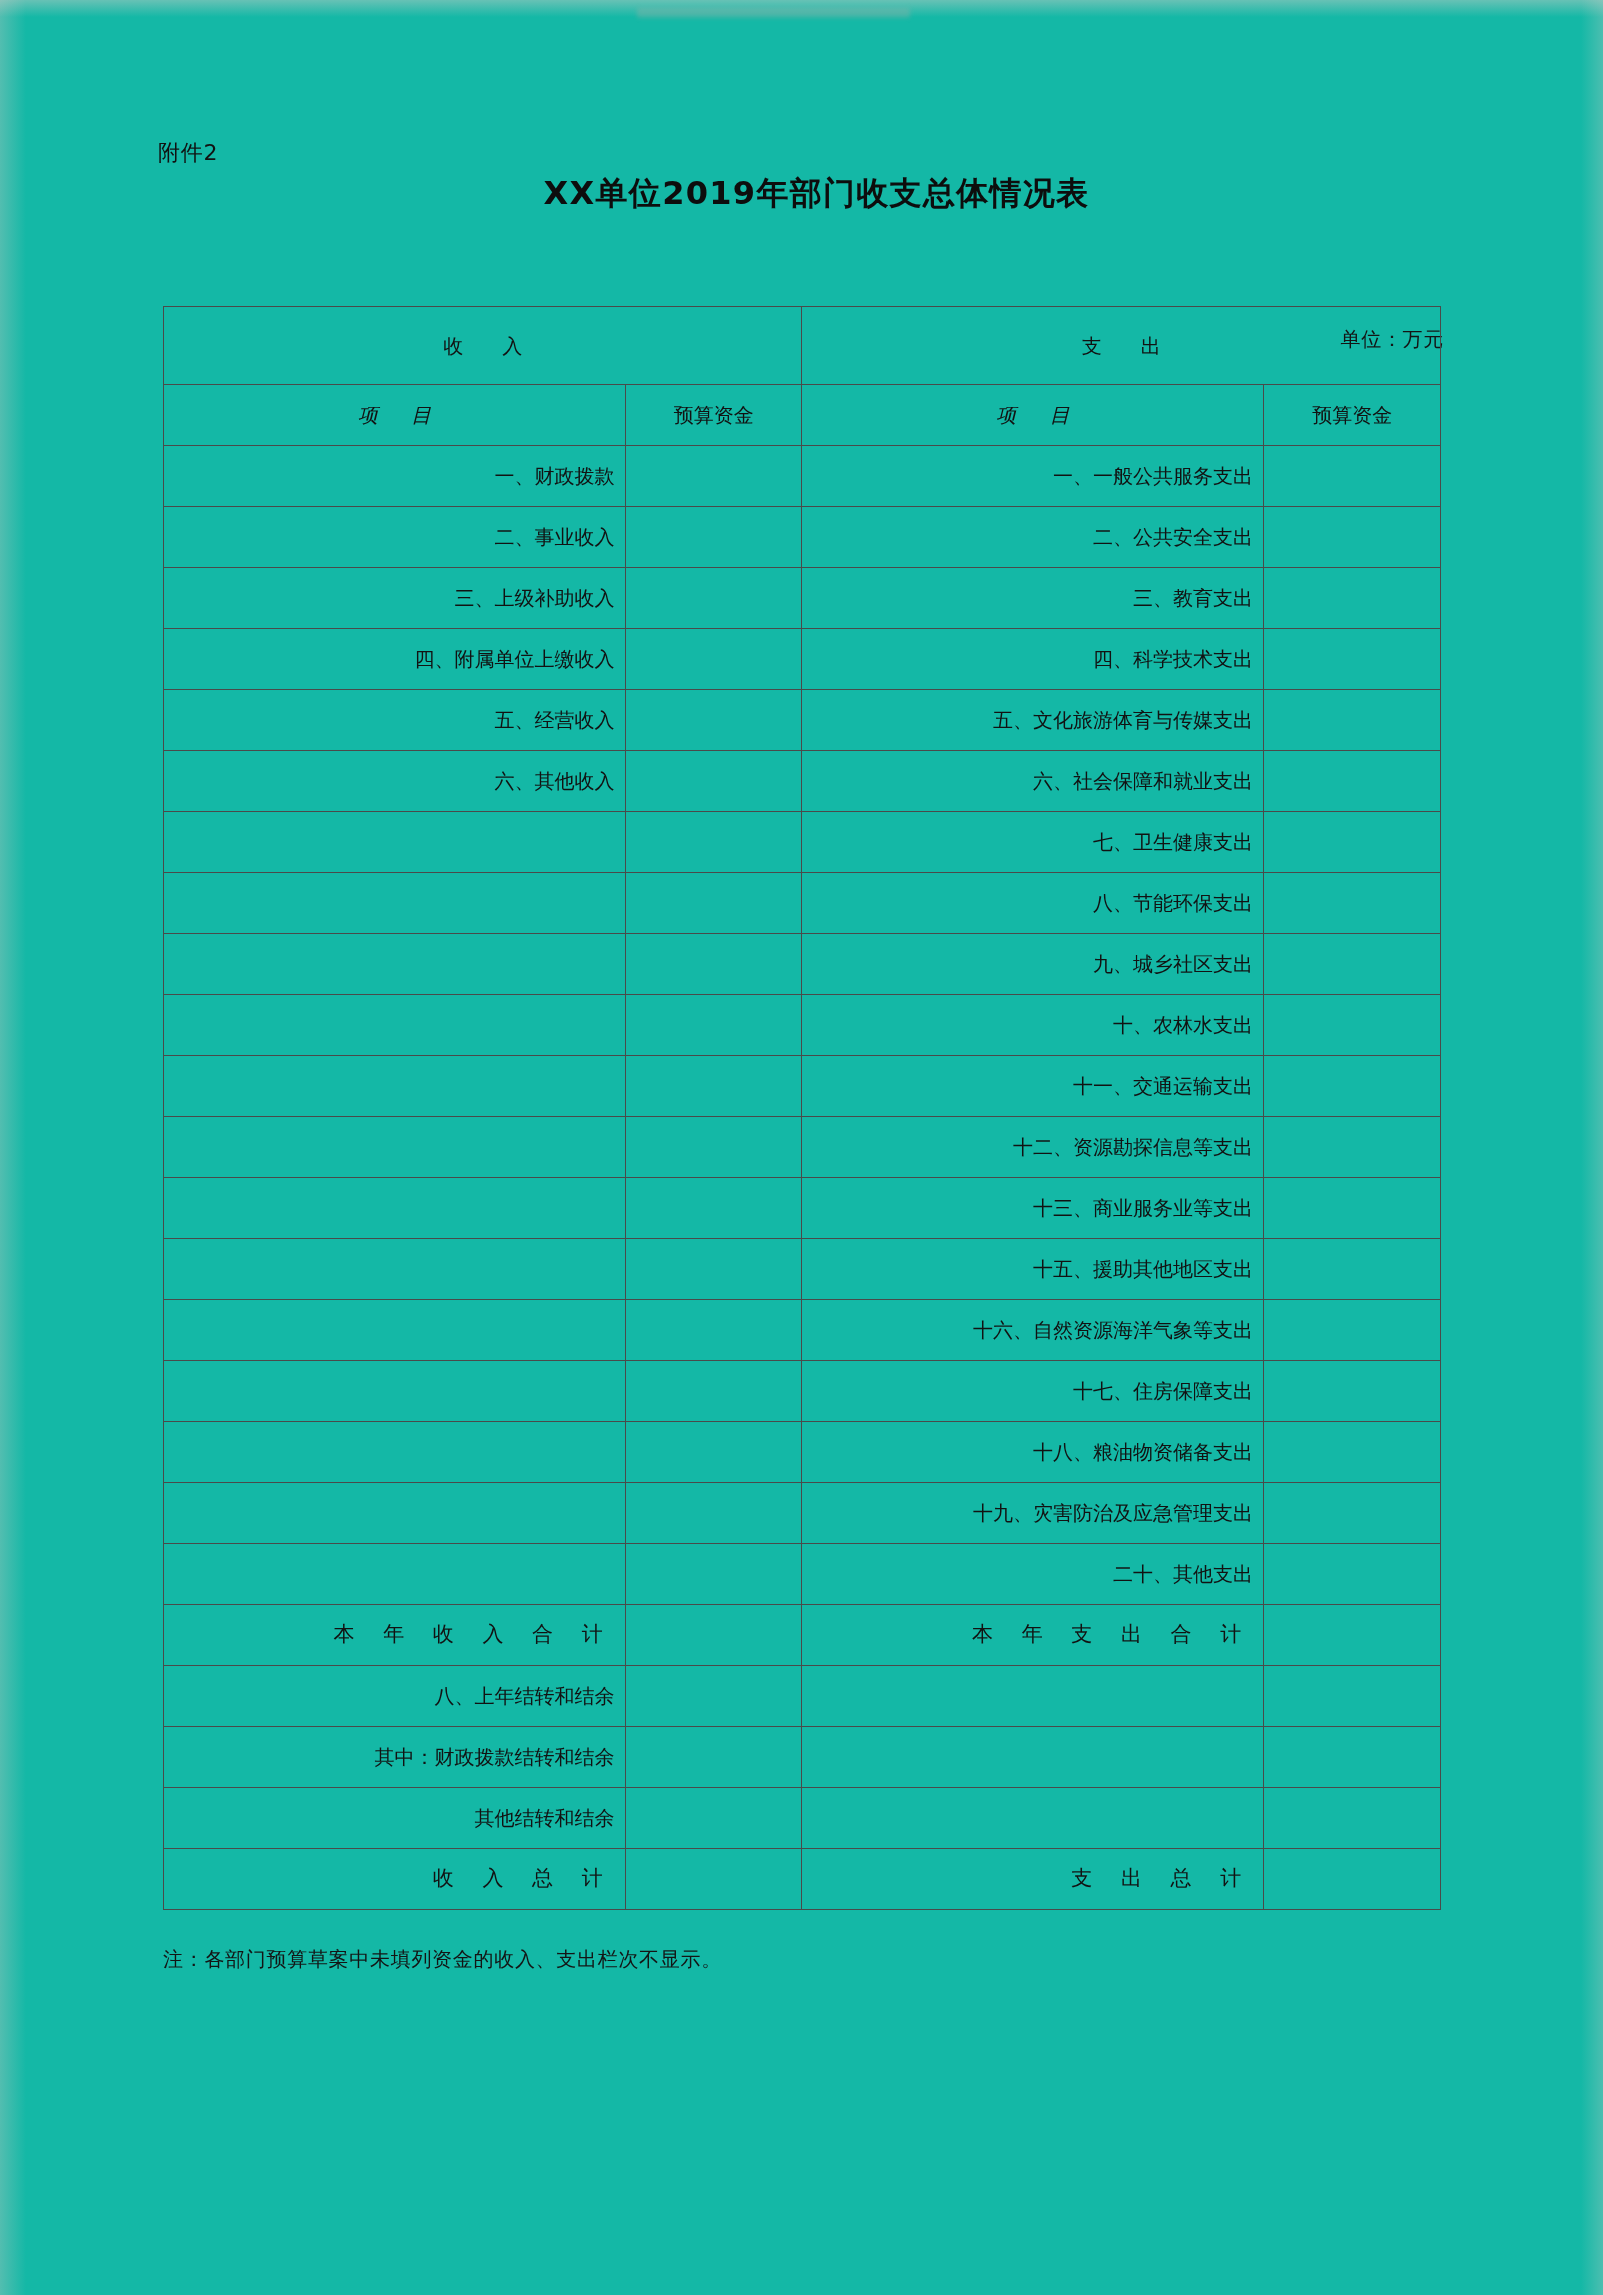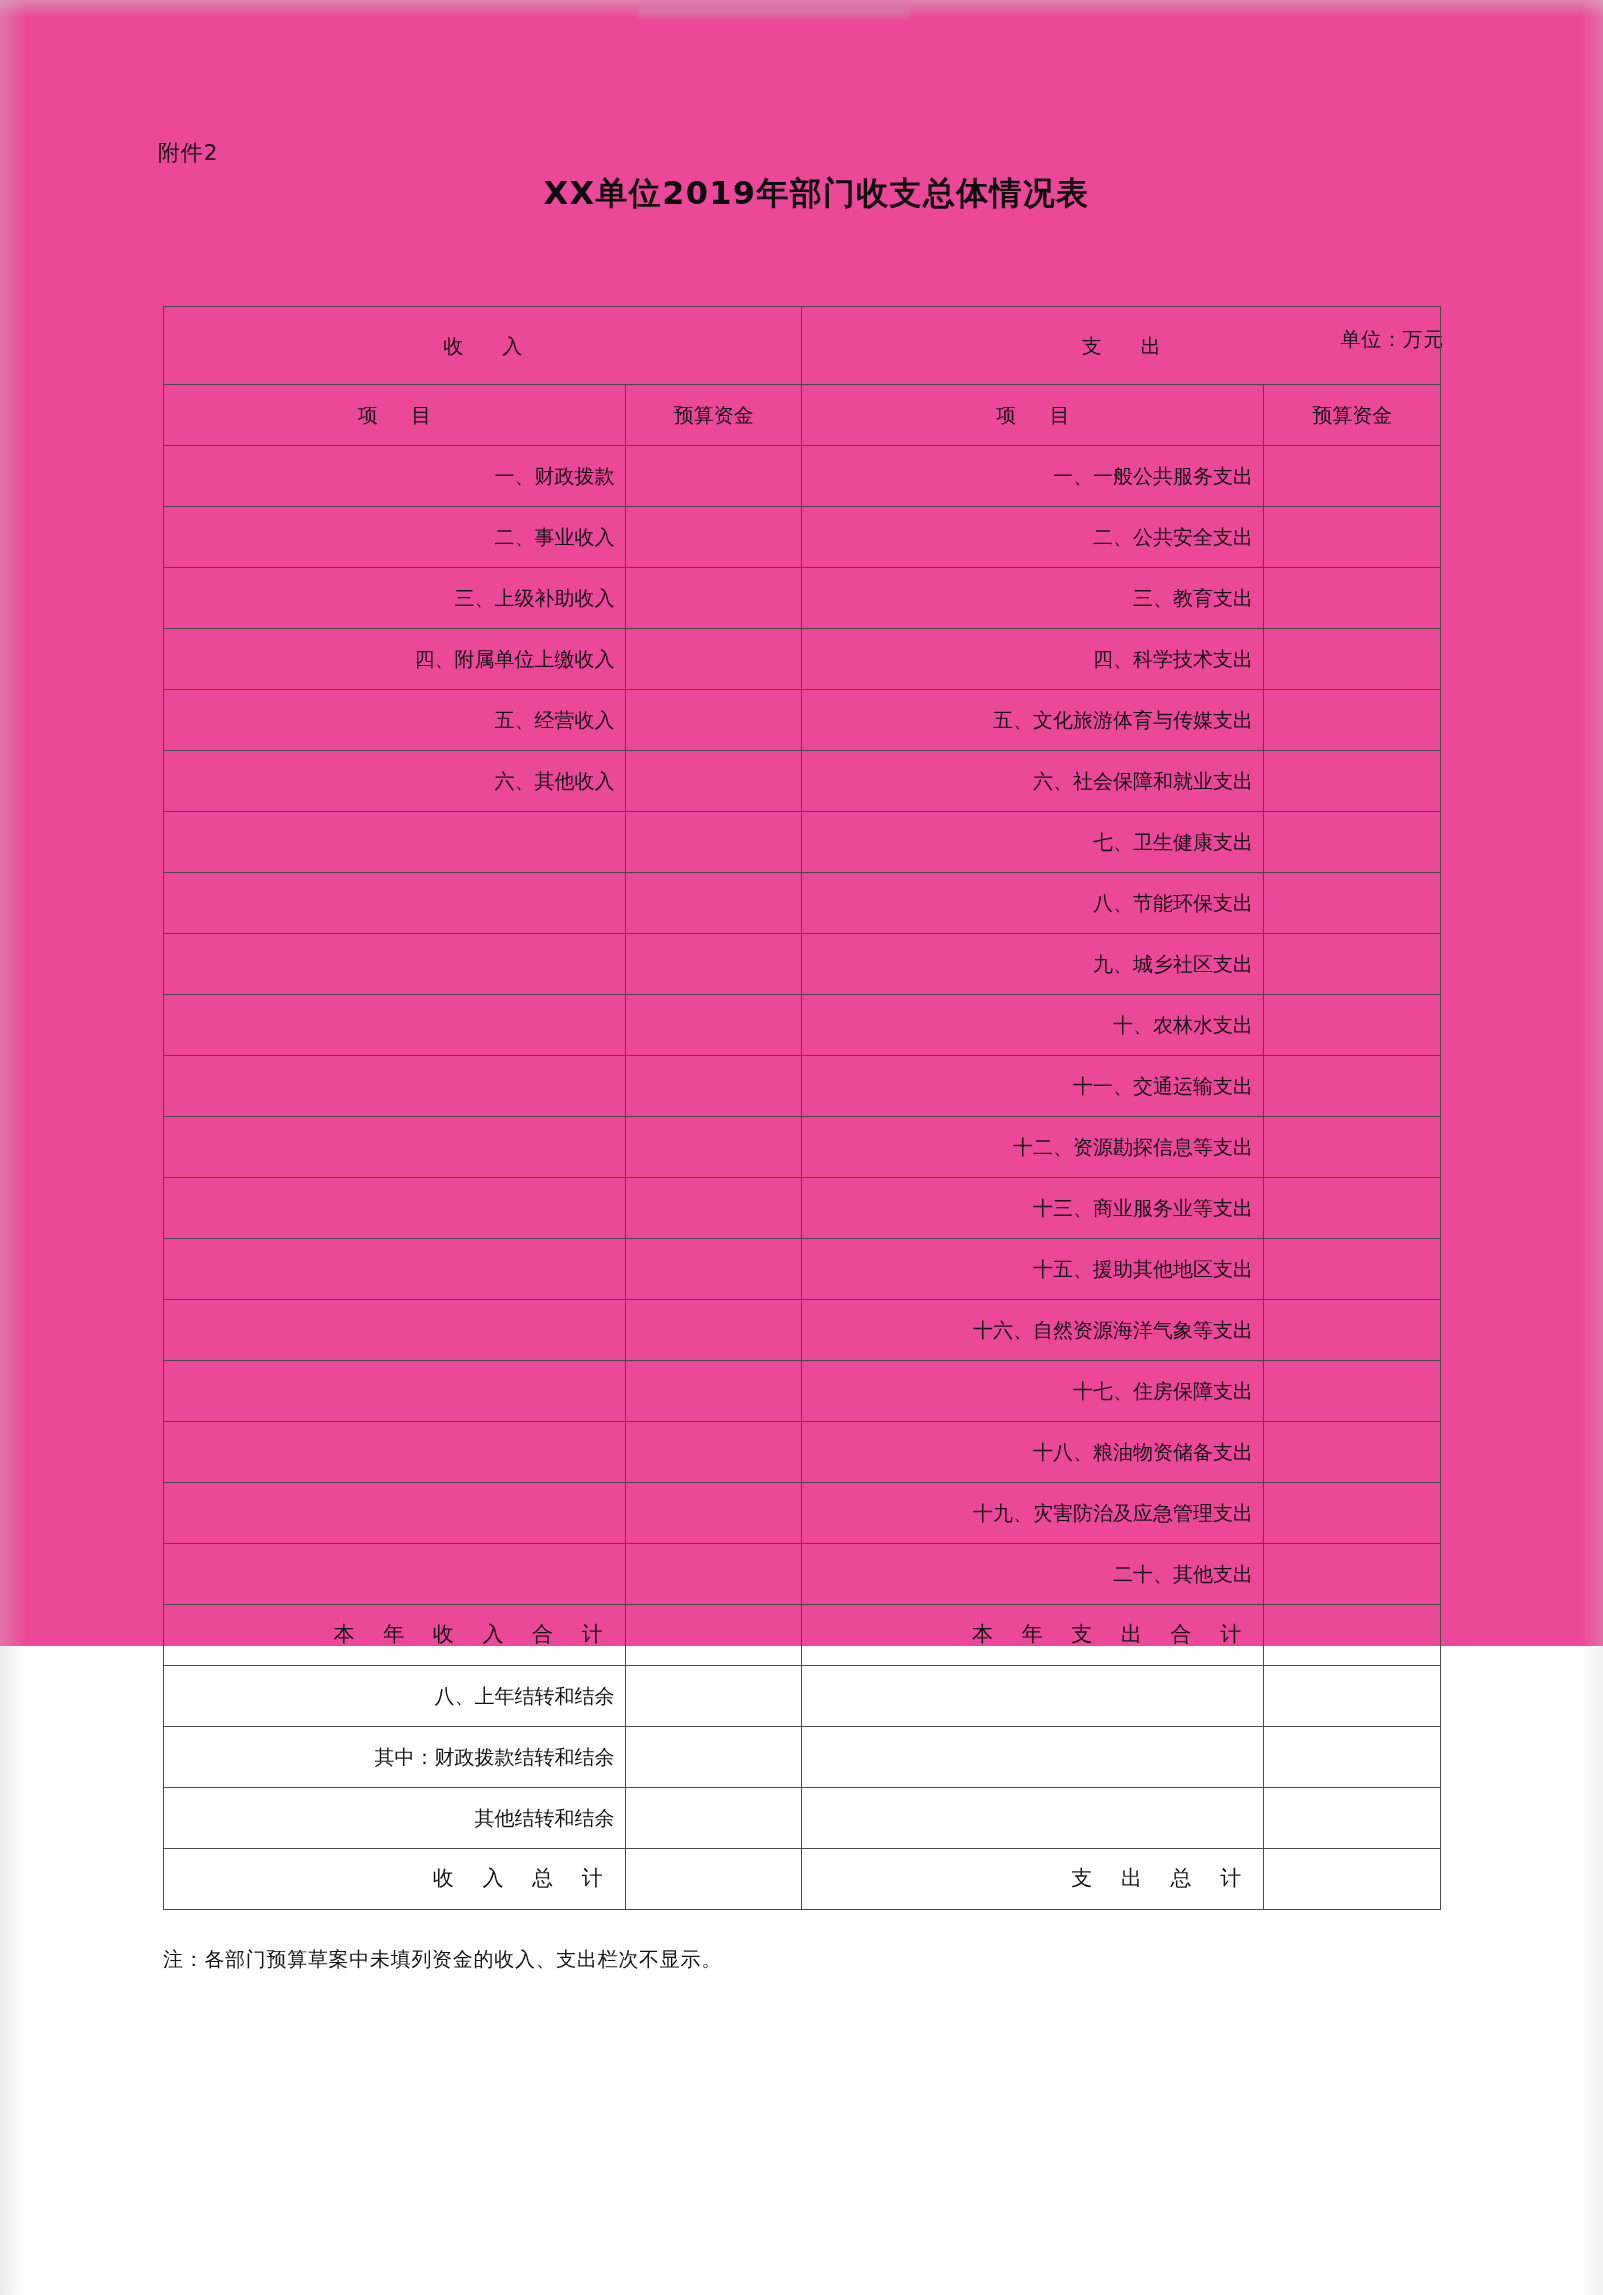--- a/index.html
+++ b/index.html
@@ -12,22 +12,22 @@
     height: 2295px;
     font-family: "Liberation Serif", "DejaVu Serif", serif;
     color: #1a1a1a;
     position: relative;
     overflow: hidden;
   }
   .page {
     position: absolute;
     top: 0; left: 0;
     width: 1603px;
-    height: 1646px;
-    background: #ec4899;
+    height: 2295px;
+    background: #14b8a6;
   }
   
   .scan-edge-left {
     position: absolute;
     left: 0; top: 0;
     width: 26px; height: 2295px;
     background: linear-gradient(to right, rgba(200,200,195,0.35), rgba(255,255,255,0));
     pointer-events: none;
   }
   .scan-edge-top {
@@ -113,20 +113,21 @@
     text-indent: 17px;
     height: 77px !important;
   }
   .col-head {
     text-align: center;
     font-size: 21px;
   }
   .col-head.item {
     letter-spacing: 14.3px;
     text-indent: 14.3px;
+    font-style: italic;
   }
   .row-label {
     text-align: right;
     padding-left: 17px;
   }
   .row-label.indent1 {
     padding-left: 46px;
   }
   .row-label.indent2 {
     padding-left: 72px;

